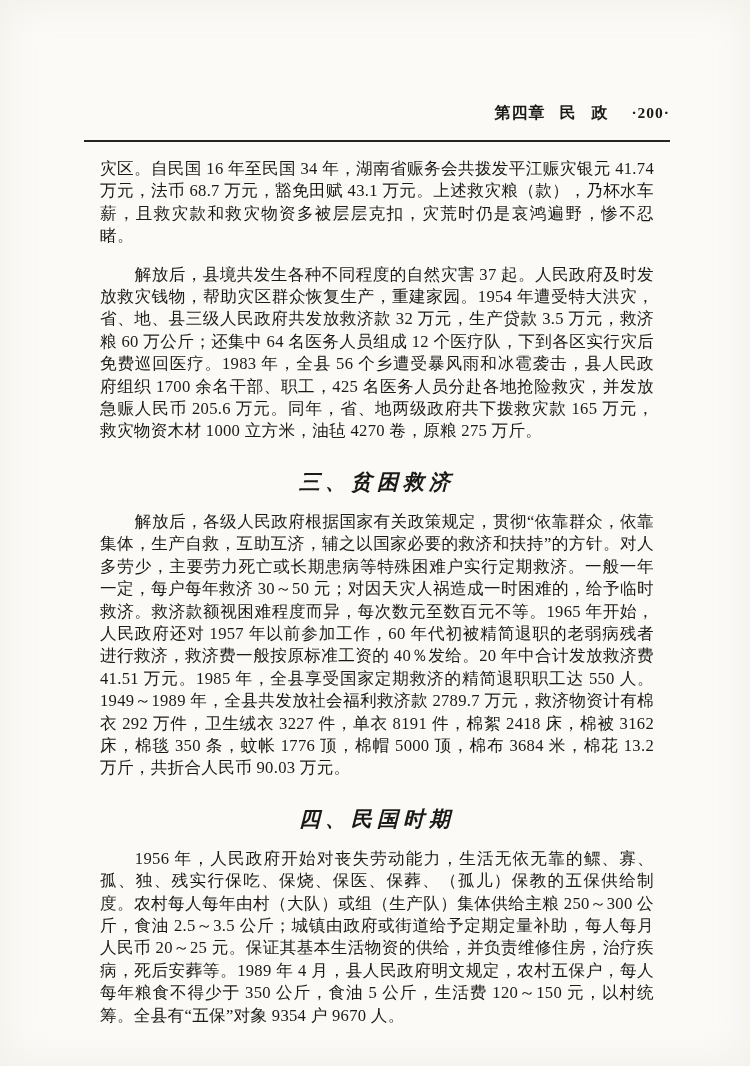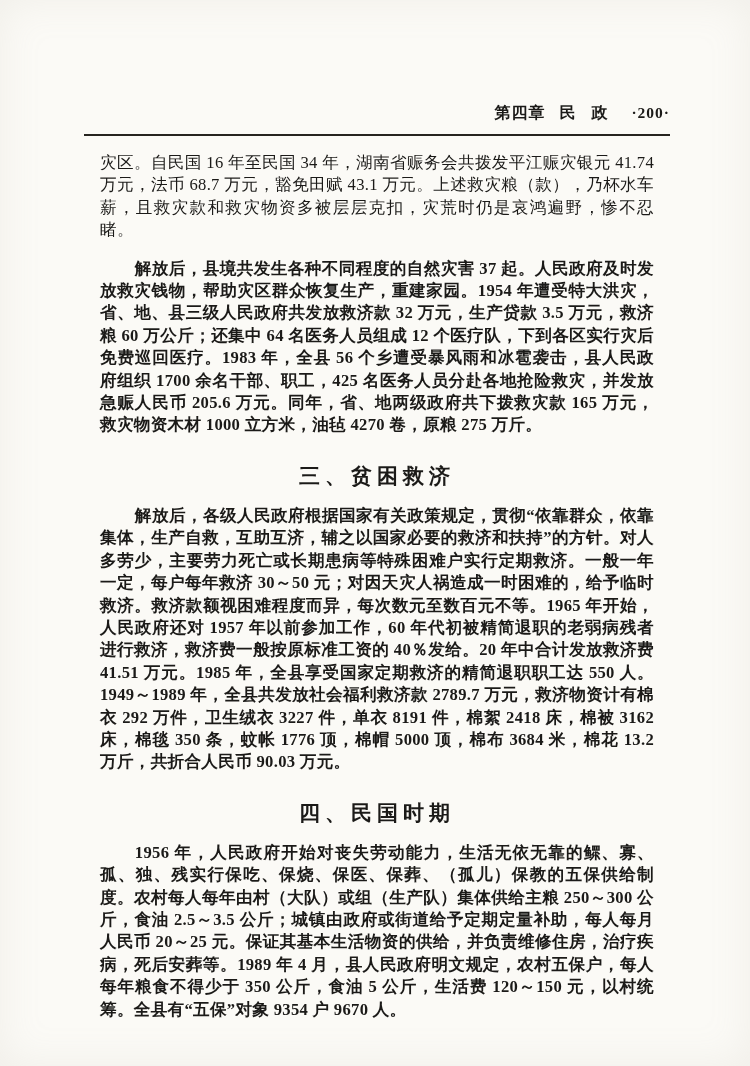--- a/index.html
+++ b/index.html
@@ -27,21 +27,21 @@
   
   .running-header {
     display: flex;
     justify-content: flex-end;
     align-items: baseline;
     gap: 0;
     font-weight: bold;
     font-size: 16px;
     line-height: 18px;
     letter-spacing: 1px;
-    padding-bottom: 12px;
+    padding-bottom: 18px;
   }
   .running-header .chapter { margin-right: 14px; }
   .running-header .section-name { margin-right: 18px; letter-spacing: 6px; }
   .running-header .folio { letter-spacing: 1px; font-size: 15.5px; }
   .header-rule {
     height: 2px;
     background: #26241f;
     margin: 0 0 9px 0;
   }
   
@@ -49,26 +49,26 @@
     font-size: 16.6px;
     line-height: 22.4px;
     text-align: justify;
     letter-spacing: 0.3px;
   }
   .body-text p {
     margin: 16px;
   }
   .body-text p.indent {
     text-indent: 2.1em;
-    font-weight: bold;
   }
   
   .sub-heading {
     text-align: center;
     font-size: 21px;
+    font-style: italic;
     font-weight: 600;
     letter-spacing: 5px;
     margin: 26px 0 14px 0;
     line-height: 26px;
   }
 </style>
 </head>
 <body>
 
 <div class="page">

